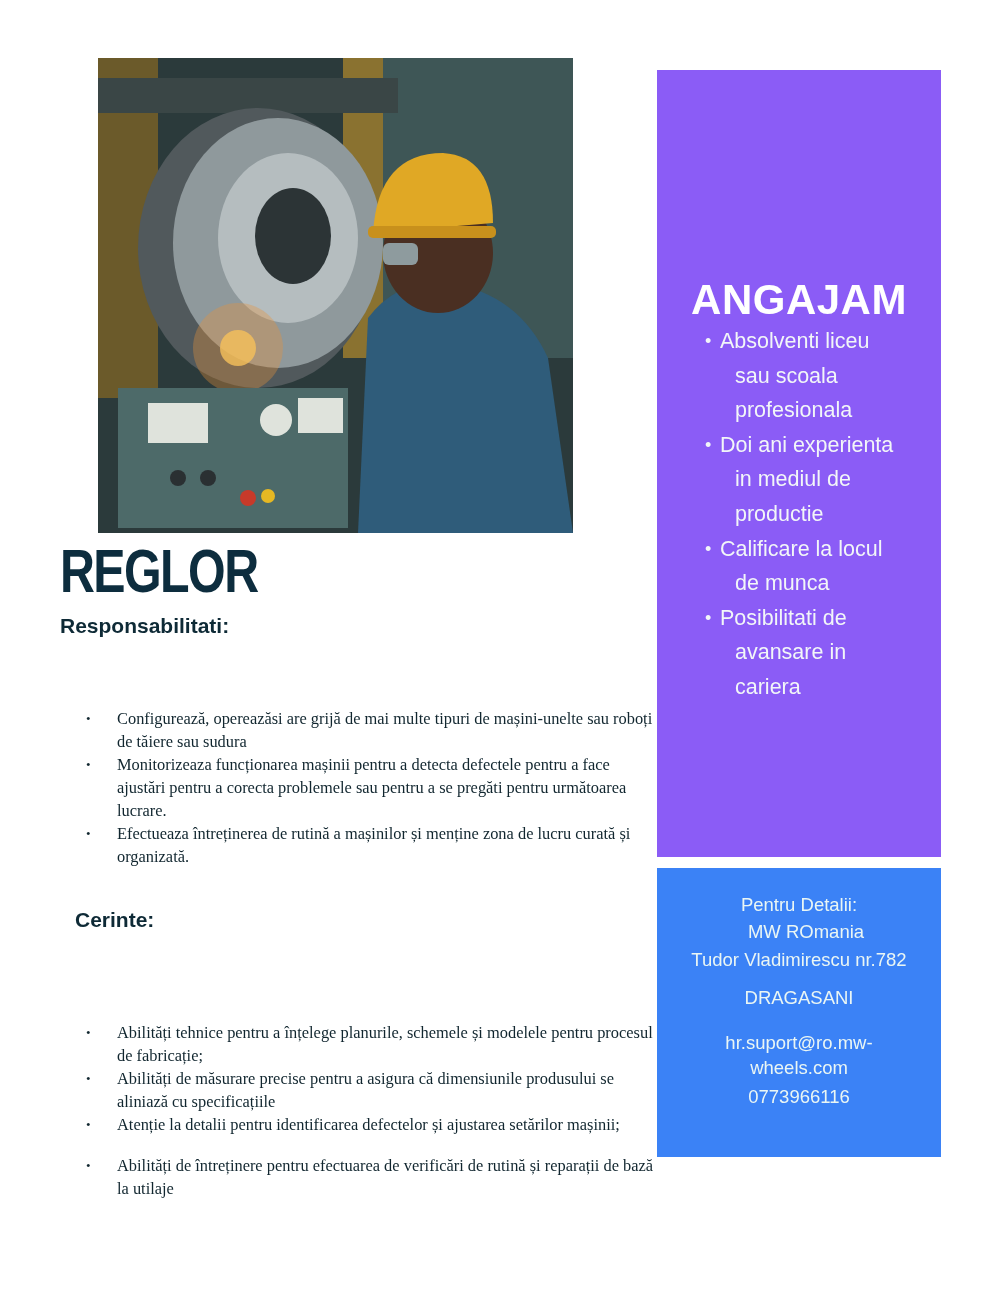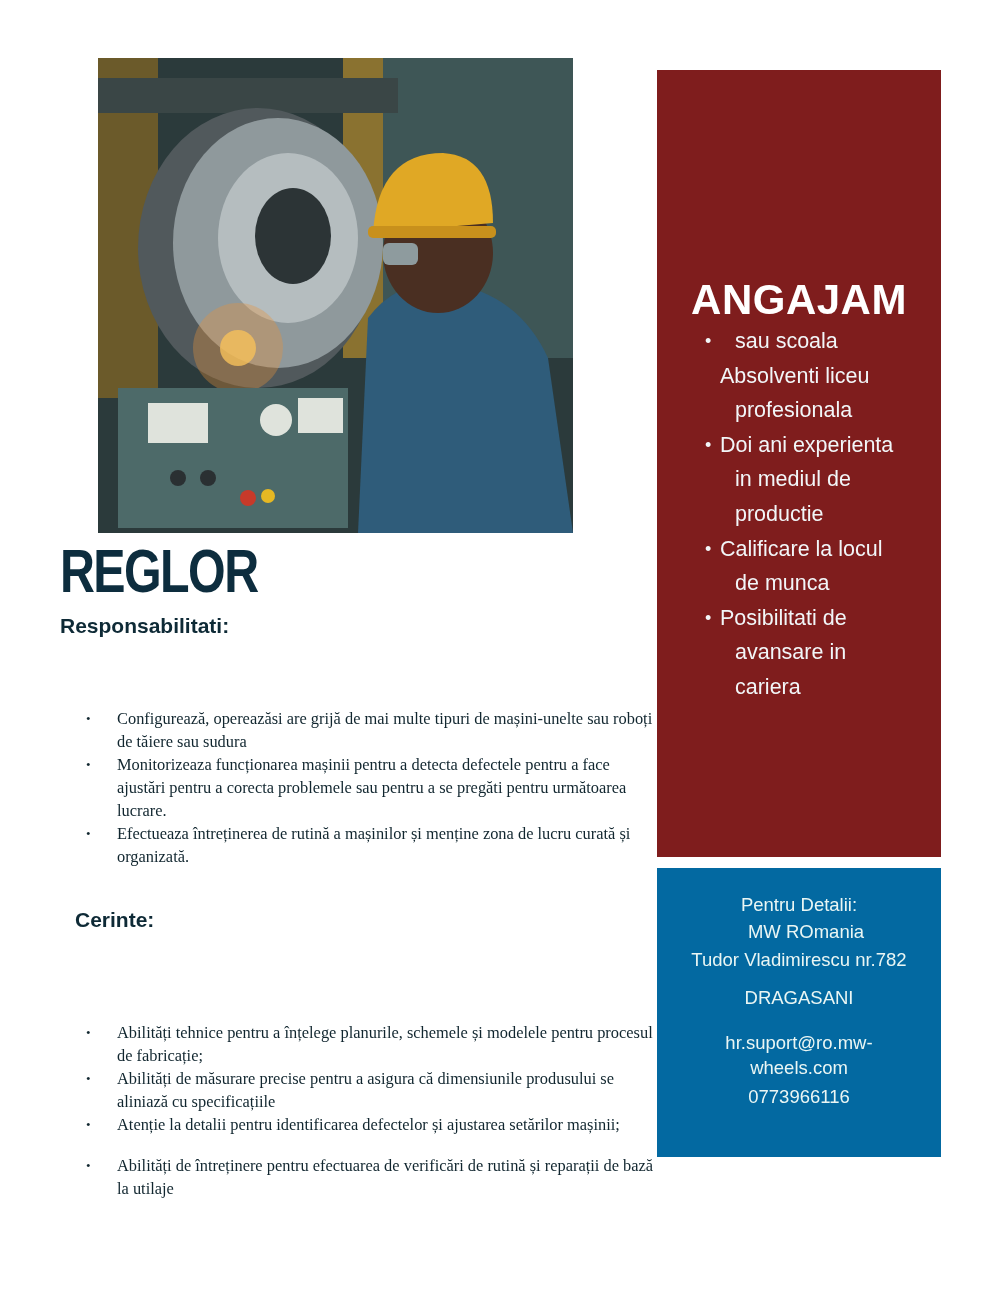--- a/index.html
+++ b/index.html
@@ -34,36 +34,36 @@
     .bullet-list li { position: relative; padding-left: 31px; }
     .bullet-list li::before {
       content: "•"; position: absolute; left: 0; top: 0; font-size: 13px;
     }
     .resp-list { top: 707px; }
     .req-list { top: 1021px; }
     .req-list li.spaced { margin-top: 18px; }
 
     .blue-panel {
       position: absolute; left: 657px; top: 70px; width: 284px; height: 787px;
-      background: #7f1d1d; color: #ffffff;
+      background: #8b5cf6; color: #ffffff;
     }
     .blue-panel .panel-title {
       position: absolute; left: 0; top: 206px; width: 100%; text-align: center;
       font-weight: 700; font-size: 42px; letter-spacing: 0.5px;
     }
     .perks {
       position: absolute; left: 48px; top: 254px; width: 230px; list-style: none;
       font-size: 21.5px; line-height: 34.6px; color: #f2f6f8;
     }
     .perks li { position: relative; padding-left: 30px; }
     .perks li::before { content: "•"; position: absolute; left: 0; top: 0; font-size: 18px; }
 
     .teal-panel {
       position: absolute; left: 657px; top: 868px; width: 284px; height: 289px;
-      background: #0369a1; color: #eaf6f4; text-align: center;
+      background: #3b82f6; color: #eaf6f4; text-align: center;
       font-size: 18.5px;
     }
     .teal-panel .line { position: absolute; left: 0; width: 100%; }
   </style>
 </head>
 <body>
 
 <div class="hero-image">
   <svg viewBox="0 0 475 475">
     <rect x="0" y="0" width="475" height="475" fill="#2b3a3b"></rect>
@@ -109,22 +109,22 @@
   <li>Abilități tehnice pentru a înțelege planurile, schemele și modelele pentru procesul de fabricație;</li>
   <li>Abilități de măsurare precise pentru a asigura că dimensiunile produsului se aliniază cu specificațiile</li>
   <li>Atenție la detalii pentru identificarea defectelor și ajustarea setărilor mașinii;</li>
   <li class="spaced">Abilități de întreținere pentru efectuarea de verificări de rutină și reparații de bază la utilaje</li>
 </ul>
 
 <div class="blue-panel">
   <div class="panel-title">ANGAJAM</div>
   <ul class="perks">
     <li>
+      <div style="margin-left:-15px">Absolventi liceu</div>
       <div>sau scoala</div>
-      <div style="margin-left:-15px">Absolventi liceu</div>
       <div>profesionala</div>
     </li>
     <li>
       <div style="margin-left:-15px">Doi ani experienta</div>
       <div>in mediul de</div>
       <div>productie</div>
     </li>
     <li>
       <div style="margin-left:-15px">Calificare la locul</div>
       <div>de munca</div>

